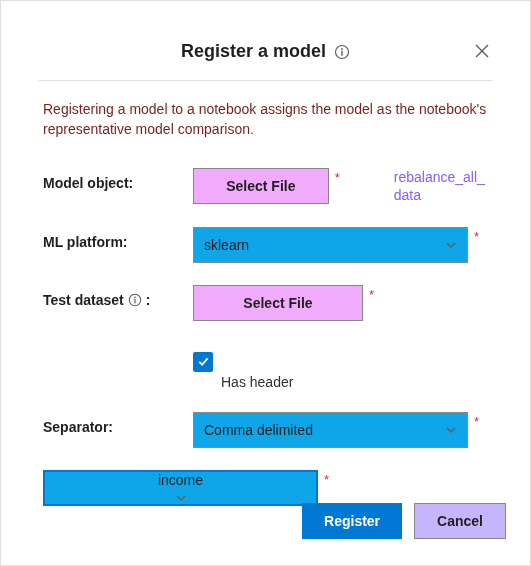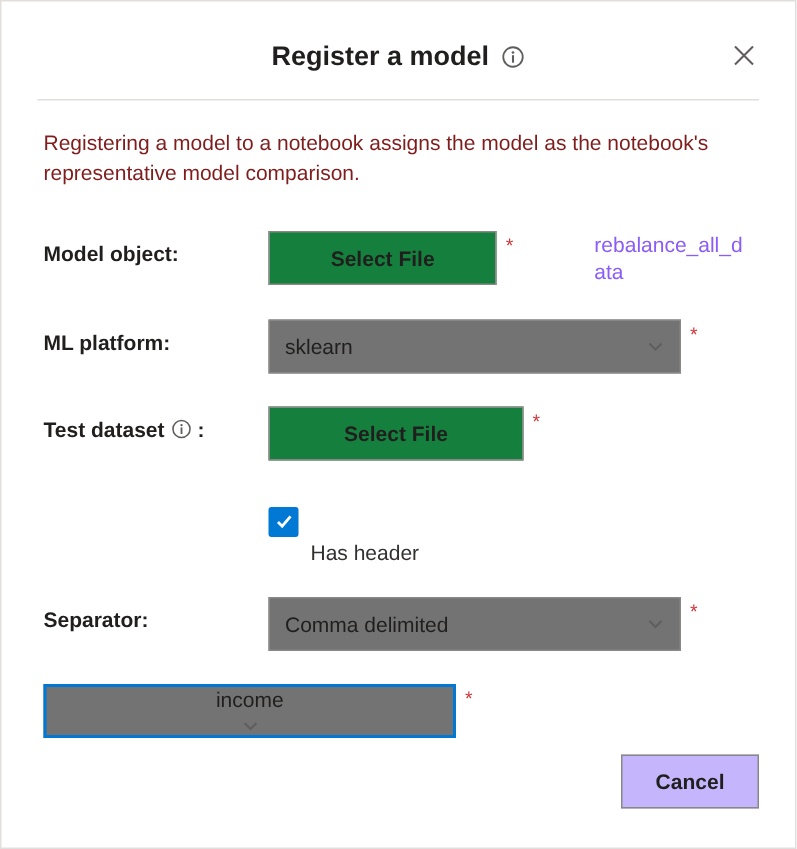--- a/index.html
+++ b/index.html
@@ -6,21 +6,21 @@
     body {
       font-family: "Segoe UI", -apple-system, sans-serif;
       font-size: 14px;
       color: #323130;
       background: #fff;
     }
     .dialog {
       width: 531px;
       height: 566px;
       border: 1px solid #e1dfdd;
-      padding: 4px;
+      padding: 18px;
       position: relative;
     }
     .header {
       display: flex;
       align-items: center;
       justify-content: center;
       padding: 22px 20px 18px 20px;
       position: relative;
     }
     .title {
@@ -86,21 +86,21 @@
     }
     .field-line {
       display: flex;
       align-items: center;
       gap: 6px;
     }
     .select-file-btn {
       width: 170px;
       height: 36px;
       border: 1px solid #8a8886;
-      background: #15803d;
+      background: #f0abfc;
       font-weight: 600;
       font-size: 14px;
       font-family: inherit;
       cursor: pointer;
       color: #201f1e;
     }
     .req {
       color: #d13438;
       font-size: 13px;
       align-self: flex-start;
@@ -110,21 +110,21 @@
       color: #8b5cf6;
       font-size: 14px;
       line-height: 1.35;
       word-break: break-all;
       margin-left: 48px;
     }
     .dropdown {
       width: 275px;
       height: 36px;
       border: 1px solid #8a8886;
-      background: #737373;
+      background: #0ea5e9;
       display: flex;
       align-items: center;
       justify-content: space-between;
       padding: 0 10px;
       cursor: pointer;
       font-size: 14px;
       color: #201f1e;
     }
     .dropdown.focused {
       border: 2px solid #0078d4;
@@ -297,16 +297,17 @@
             </span>
           </div>
           <span class="req">*</span>
         </div>
       </div>
     </div>
 
   </div>
 
   <div class="footer">
+    <button class="btn-primary">Register</button>
     <button class="btn-secondary">Cancel</button>
   </div>
 
 </div>
 
 </body></html>

